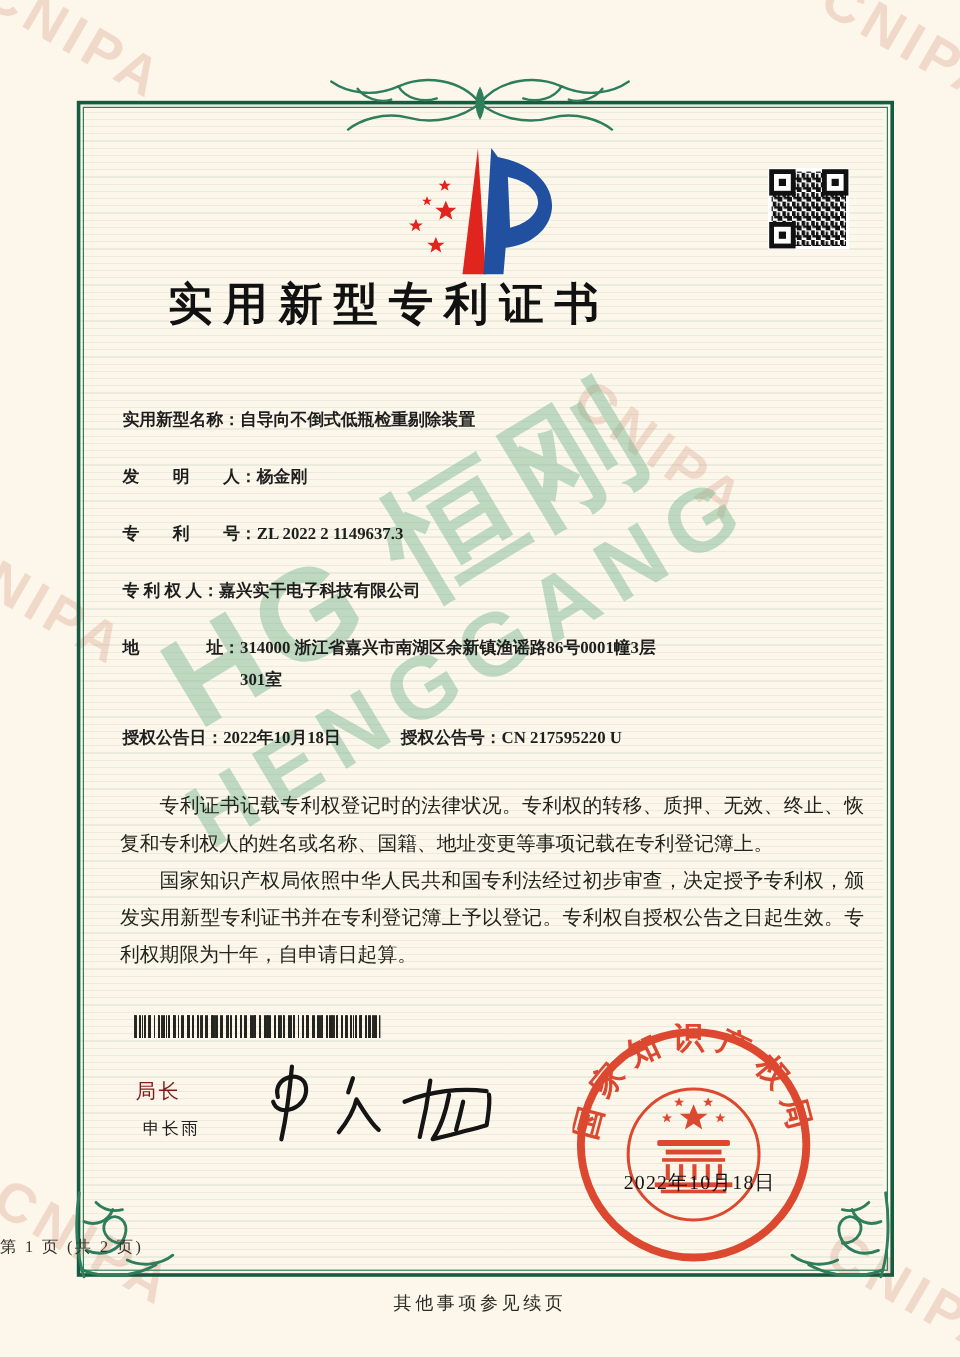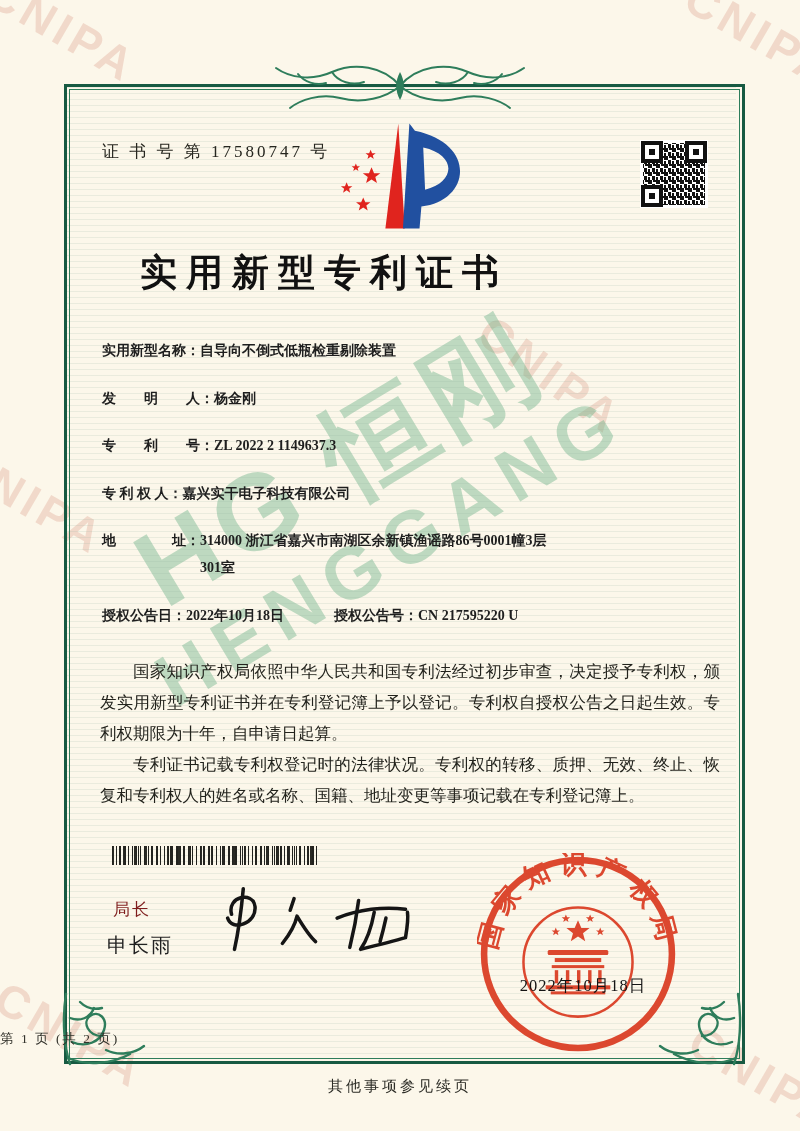--- a/index.html
+++ b/index.html
@@ -47,21 +47,21 @@
   }
   .ornament{position:absolute;z-index:3;}
   
   .cert-no{
     position:absolute;left:102px;top:140px;z-index:4;
     font-size:17px;letter-spacing:3px;color:#26261f;
   }
   .logo{position:absolute;left:328px;top:116px;z-index:4;}
   .qr{position:absolute;left:640px;top:140px;z-index:4;}
   .doc-title{
-    position:absolute;left:0;top:248px;width:648px;z-index:4;
+    position:absolute;left:0;top:229px;width:648px;z-index:4;
     text-align:center;font-size:37px;font-weight:bold;
     letter-spacing:9px;color:#111;
   }
   
   .fields{position:absolute;left:102px;top:337px;width:600px;z-index:4;font-size:14px;font-weight:bold;}
   .frow{margin-bottom:20.5px;line-height:27px;}
   .flabel{display:inline-block;vertical-align:top;white-space:nowrap;}
   .fvalue{display:inline-block;vertical-align:top;white-space:pre-line;max-width:480px;}
   .grant-pair2{margin-left:50px;}
   
@@ -78,23 +78,23 @@
       repeating-linear-gradient(90deg,#23231f 0 1px,rgba(0,0,0,0) 1px 6.5px),
       repeating-linear-gradient(90deg,#2a2a25 0 2px,rgba(0,0,0,0) 2px 11px);
   }
   
   .sig-title{
     position:absolute;left:113px;top:898px;z-index:4;
     font-family:"Liberation Sans","DejaVu Sans",sans-serif;
     font-size:17px;letter-spacing:2px;color:#7f1d1d;
   }
   .sig-name{
-    position:absolute;left:107px;top:932px;z-index:4;
+    position:absolute;left:119px;top:932px;z-index:4;
     font-family:Liberation Sans, sans-serif;
-    font-size:20px;letter-spacing:2px;color:#222;
+    font-size:14px;letter-spacing:2px;color:#222;
   }
   .sig-hand{position:absolute;left:212px;top:882px;z-index:4;}
   
   .seal{position:absolute;left:477px;top:853px;z-index:5;}
   .seal-date{
     position:absolute;left:498px;top:975px;width:170px;z-index:6;
     font-size:16.5px;letter-spacing:1px;color:#141414;text-align:center;
     white-space:nowrap;
   }
   
@@ -157,21 +157,20 @@
     <g fill="none" stroke="#2e7d5b" stroke-width="2.4" stroke-linecap="round" transform="translate(120,0) scale(-1,1)">
       <path d="M6,2 C2,28 4,54 10,72"></path>
       <path d="M8,66 C26,74 52,72 70,62"></path>
       <path d="M12,50 C26,56 40,50 44,38 C48,26 38,18 30,24 C22,30 28,44 42,44"></path>
       <path d="M10,26 C20,30 30,26 34,16"></path>
       <path d="M46,58 C58,64 74,62 84,54"></path>
       <path d="M20,10 C26,16 34,18 42,16"></path>
     </g>
   </svg>
 
-  <div class="cert-no">证 书 号 第 17580747 号</div>
 
   <svg class="logo" width="148" height="120" viewBox="0 0 160 130">
     <defs>
       <path id="star" d="M0,-10 L2.9,-3.2 10,-3.2 4.3,1.2 6.2,8.1 0,4 L-6.2,8.1 -4.3,1.2 -10,-3.2 -2.9,-3.2 Z" fill="#e0241e"></path>
     </defs>
     <polygon points="62,122 76,8 83,122" fill="#e0241e"></polygon>
     <path fill-rule="evenodd" fill="#2150a0" d="M88,8 L81,122 L99,122 L101,98 C154,92 162,30 94,16 Z
              M103,34 C140,42 138,72 105,80 Z"></path>
     <use href="#star" transform="translate(46,42) scale(0.55)"></use>
     <use href="#star" transform="translate(30,56) scale(0.45)"></use>
@@ -222,22 +221,22 @@
     <div class="frow">
       <span class="flabel">地　　　　址：</span><span class="fvalue">314000 浙江省嘉兴市南湖区余新镇渔谣路86号0001幢3层
 301室</span>
     </div>
     <div class="frow">
       <span class="flabel">授权公告日：</span><span class="fvalue">2022年10月18日</span><span class="flabel grant-pair2">授权公告号：</span><span class="fvalue">CN 217595220 U</span>
     </div>
   </div>
 
   <div class="bodytext">
+    <p>专利证书记载专利权登记时的法律状况。专利权的转移、质押、无效、终止、恢复和专利权人的姓名或名称、国籍、地址变更等事项记载在专利登记簿上。</p>
     <p>国家知识产权局依照中华人民共和国专利法经过初步审查，决定授予专利权，颁发实用新型专利证书并在专利登记簿上予以登记。专利权自授权公告之日起生效。专利权期限为十年，自申请日起算。</p>
-    <p>专利证书记载专利权登记时的法律状况。专利权的转移、质押、无效、终止、恢复和专利权人的姓名或名称、国籍、地址变更等事项记载在专利登记簿上。</p>
   </div>
 
   <div class="barcode"></div>
 
   <div class="sig-title">局长</div>
   <div class="sig-name">申长雨</div>
   <svg class="sig-hand" width="215" height="80" viewBox="0 0 220 80">
     <g fill="none" stroke="#151515" stroke-width="3.6" stroke-linecap="round" stroke-linejoin="round">
       <path d="M20,32 C15,14 42,8 44,24 C46,42 20,50 16,36"></path>
       <path d="M32,6 C30,28 27,50 23,68"></path>

